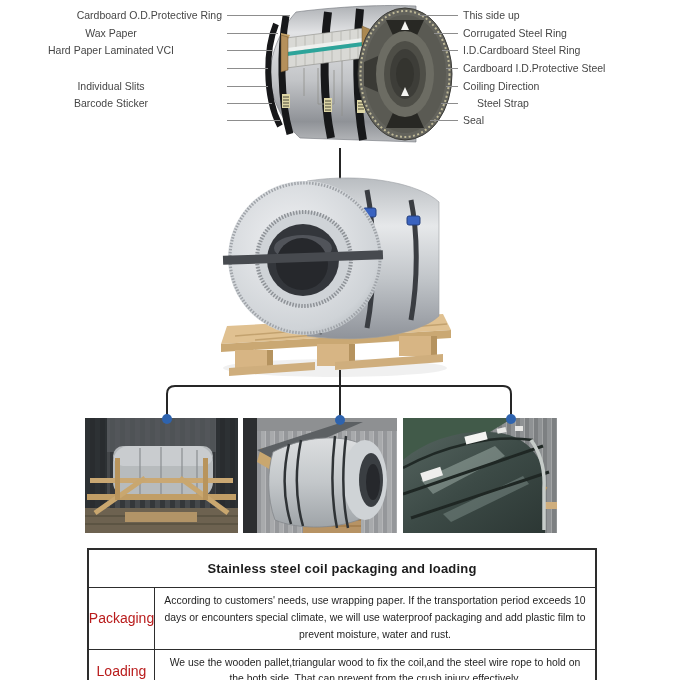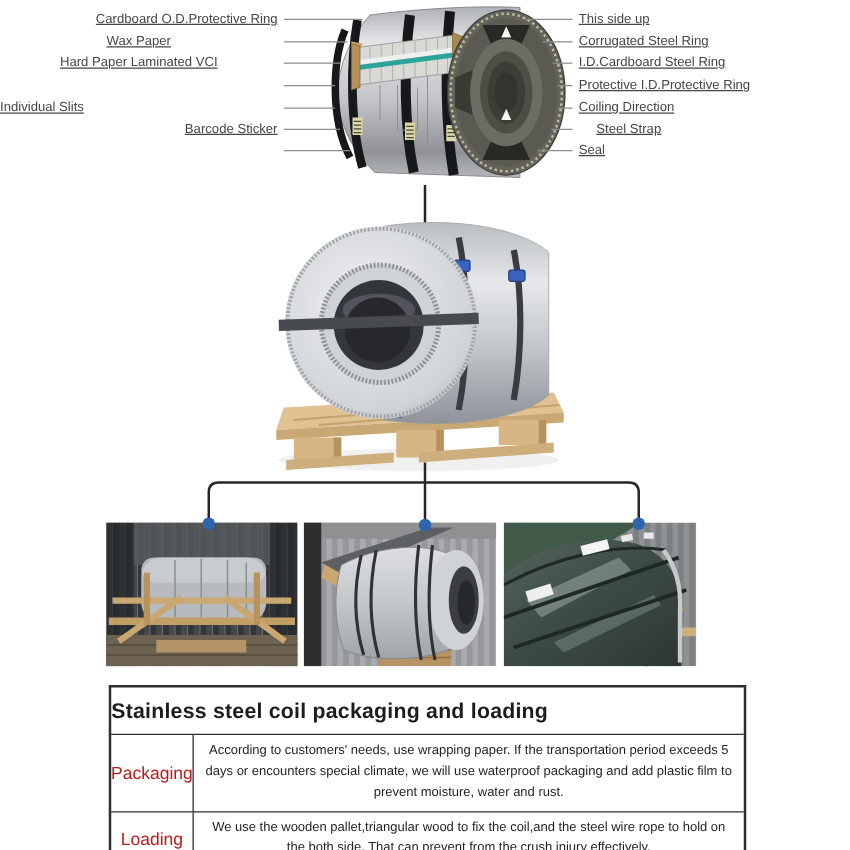--- a/index.html
+++ b/index.html
@@ -1,58 +1,58 @@
 <!DOCTYPE html>
 <html><head>
 <meta charset="utf-8">
 <style>
   html,body{margin:0;padding:0;background:#fff;}
   .canvas{position:relative;width:680px;height:680px;background:#ffffff;overflow:hidden;
           font-family:"Liberation Sans",sans-serif;}
-  .lbl{position:absolute;font-size:10.5px;color:#464646;white-space:nowrap;height:14px;line-height:14px;text-decoration:underline;}
+  .lbl{position:absolute;font-size:10.5px;color:#464646;white-space:nowrap;height:14px;line-height:14px;}
   .lbl.right{text-align:center;}
   .lead{position:absolute;height:1px;background:#8d8d8d;z-index:3;}
   .conn{position:absolute;background:#262626;z-index:2;}
   .dot{position:absolute;width:10px;height:10px;border-radius:50%;background:#2e63ae;z-index:6;}
   .artwork{position:absolute;z-index:2;}
   .photo{position:absolute;top:418px;height:115px;z-index:1;}
   .photo svg{display:block;width:100%;height:100%;}
   
   .info-table{position:absolute;left:87px;top:548px;width:506px;border:2px solid #2d2d2d;
               display:grid;grid-template-columns:66px 1fr;background:#fff;z-index:4;}
   .tbl-title{grid-column:1/3;border-bottom:1.5px solid #2d2d2d;height:37px;line-height:37px;
-             text-align:left;font-weight:bold;font-size:17px;color:#1c1c1c;letter-spacing:.2px;}
+             text-align:center;font-weight:bold;font-size:13px;color:#1c1c1c;letter-spacing:.2px;}
   .tbl-label{border-right:1.5px solid #2d2d2d;display:flex;align-items:center;justify-content:center;
              font-size:14px;color:#b91c1c;}
   .tbl-body{font-size:10.4px;color:#1f1f1f;line-height:1.62;text-align:center;padding:5px 9px;}
   .row-sep{border-bottom:1.5px solid #2d2d2d;}
 </style>
 </head>
 <body>
 
 <div class="canvas">
 
   <div class="lbl left" style="top:8px;left:0;width:222px;text-align:right">Cardboard O.D.Protective Ring</div>
   <div class="lbl left" style="top:26px;left:0;width:222px;text-align:center">Wax Paper</div>
   <div class="lbl left" style="top:43px;left:0;width:222px;text-align:center">Hard Paper Laminated VCI</div>
-  <div class="lbl left" style="top:79px;left:0;width:222px;text-align:left">Individual Slits</div>
-  <div class="lbl left" style="top:96px;left:0;width:222px;text-align:right">Barcode Sticker</div>
+  <div class="lbl left" style="top:79px;left:0;width:222px;text-align:center">Individual Slits</div>
+  <div class="lbl left" style="top:96px;left:0;width:222px;text-align:center">Barcode Sticker</div>
 
   <div class="lead" style="top:15px;left:227px;width:63px"></div>
   <div class="lead" style="top:33px;left:227px;width:51px"></div>
   <div class="lead" style="top:50px;left:227px;width:45px"></div>
   <div class="lead" style="top:68px;left:227px;width:41px"></div>
   <div class="lead" style="top:86px;left:227px;width:41px"></div>
   <div class="lead" style="top:103px;left:227px;width:45px"></div>
   <div class="lead" style="top:120px;left:227px;width:53px"></div>
 
   <div class="lbl right" style="top:8px;left:463px">This side up</div>
   <div class="lbl right" style="top:26px;left:463px">Corrugated Steel Ring</div>
   <div class="lbl right" style="top:43px;left:463px">I.D.Cardboard Steel Ring</div>
-  <div class="lbl right" style="top:61px;left:463px">Protective I.D.Protective Ring</div>
+  <div class="lbl right" style="top:61px;left:463px">Cardboard I.D.Protective Steel</div>
   <div class="lbl right" style="top:79px;left:463px">Coiling Direction</div>
   <div class="lbl right" style="top:96px;left:477px">Steel Strap</div>
   <div class="lbl right" style="top:113px;left:463px">Seal</div>
 
   <div class="lead" style="top:15px;left:420px;width:38px"></div>
   <div class="lead" style="top:33px;left:434px;width:24px"></div>
   <div class="lead" style="top:50px;left:442px;width:16px"></div>
   <div class="lead" style="top:68px;left:446px;width:12px"></div>
   <div class="lead" style="top:86px;left:446px;width:12px"></div>
   <div class="lead" style="top:103px;left:441px;width:17px"></div>
@@ -262,18 +262,18 @@
         <rect x="18" y="52" width="21" height="9" fill="#eeeeec" transform="rotate(-18 28 56)"></rect>
         <rect x="94" y="10" width="9" height="5" fill="#e8e8e6" transform="rotate(-12 98 12)"></rect>
         <rect x="112" y="8" width="8" height="5" fill="#e8e8e6"></rect>
       </g>
     </svg>
   </div>
 
   <div class="info-table">
     <div class="tbl-title">Stainless steel coil packaging and loading</div>
     <div class="tbl-label row-sep">Packaging</div>
-    <div class="tbl-body row-sep">According to customers' needs, use wrapping paper. If the transportation period exceeds 5 days or encounters special climate, we will use waterproof packaging and add plastic film to prevent moisture, water and rust.</div>
+    <div class="tbl-body row-sep">According to customers' needs, use wrapping paper. If the transportation period exceeds 10 days or encounters special climate, we will use waterproof packaging and add plastic film to prevent moisture, water and rust.</div>
     <div class="tbl-label">Loading</div>
     <div class="tbl-body">We use the wooden pallet,triangular wood to fix the coil,and the steel wire rope to hold on the both side. That can prevent from the crush injury effectively.</div>
   </div>
 
 </div>
 
 </body></html>

